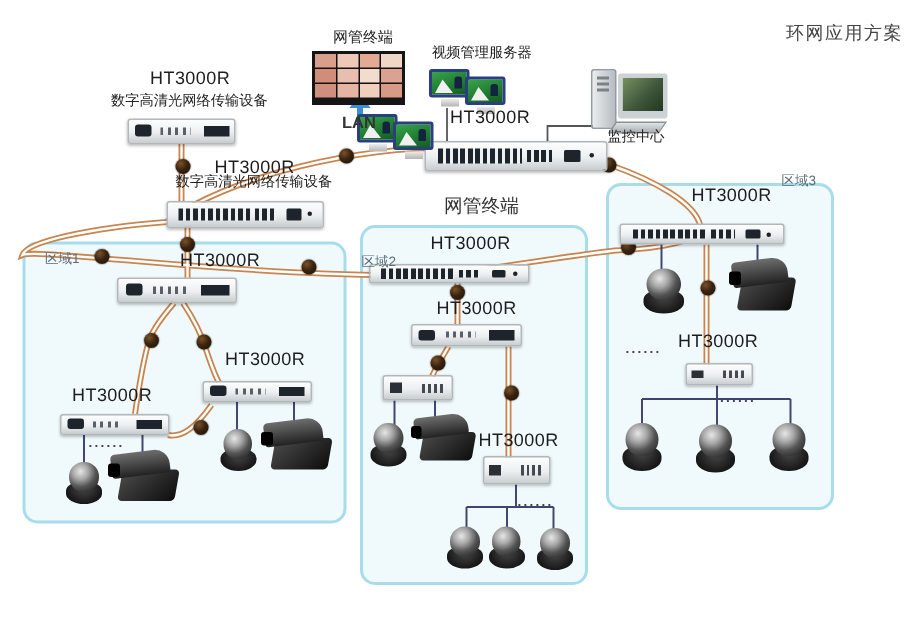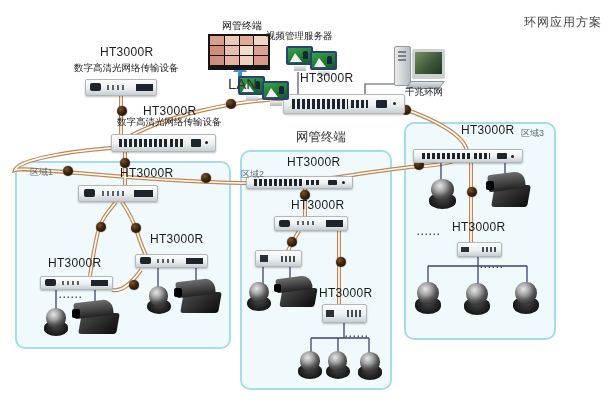--- a/index.html
+++ b/index.html
@@ -303,42 +303,42 @@
       <i class="base"></i>
       <i class="ball"></i>
     </div>
   <div class="dome" style="left:512px;top:282px;width:28px;height:32px">
       <i class="base"></i>
       <i class="ball"></i>
     </div>
 
   <div class="lbl title" style="left:524px;top:16px">环网应用方案</div>
   <div class="lbl cn" style="left:222px;top:20px;font-size:10px">网管终端</div>
-  <div class="lbl cn" style="left:266px;top:31px">视频管理服务器</div>
-  <div class="lbl" style="left:228px;top:76px;font-size:15px;font-weight:normal;color:#333">LAN</div>
-  <div class="lbl cn" style="left:405px;top:87px">千兆环网</div>
+  <div class="lbl cn" style="left:288px;top:31px">视频管理服务器</div>
+  <div class="lbl" style="left:228px;top:76px;font-size:11px;font-weight:bold;color:#333">LAN</div>
+  <div class="lbl cn" style="left:405px;top:87px">监控中心</div>
   <div class="lbl" style="left:296px;top:131px;font-size:12.5px;color:#333">网管终端</div>
 
   <div class="lbl en" style="left:100px;top:46px">HT3000R</div>
   <div class="lbl cn" style="left:74px;top:63px">数字高清光网络传输设备</div>
   <div class="lbl en" style="left:143px;top:105px">HT3000R</div>
   <div class="lbl cn" style="left:117px;top:117px">数字高清光网络传输设备</div>
   <div class="lbl en" style="left:300px;top:72px">HT3000R</div>
   <div class="lbl en" style="left:120px;top:167px">HT3000R</div>
   <div class="lbl en" style="left:48px;top:257px">HT3000R</div>
   <div class="lbl en" style="left:150px;top:233px">HT3000R</div>
   <div class="lbl en" style="left:287px;top:156px">HT3000R</div>
   <div class="lbl en" style="left:291px;top:199px">HT3000R</div>
   <div class="lbl en" style="left:319px;top:287px">HT3000R</div>
   <div class="lbl en" style="left:461px;top:124px">HT3000R</div>
   <div class="lbl en" style="left:452px;top:221px">HT3000R</div>
 
   <div class="lbl zone-tag" style="left:30px;top:168px">区域1</div>
   <div class="lbl zone-tag" style="left:241px;top:170px">区域2</div>
-  <div class="lbl zone-tag" style="left:521px;top:129px">区域3</div>
+  <div class="lbl zone-tag" style="left:521px;top:116px">区域3</div>
 
   <div class="lbl dots" style="left:59px;top:291px">......</div>
   <div class="lbl dots" style="left:345px;top:330px">......</div>
   <div class="lbl dots" style="left:417px;top:228px">......</div>
   <div class="lbl dots" style="left:480px;top:261px">......</div>
 
 <div class="node" style="left: 117px; top: 106px;"></div>
     <div class="node" style="left: 120px; top: 158px;"></div>
     <div class="node" style="left: 226px; top: 99px;"></div>
     <div class="node" style="left: 401px; top: 105px;"></div>

